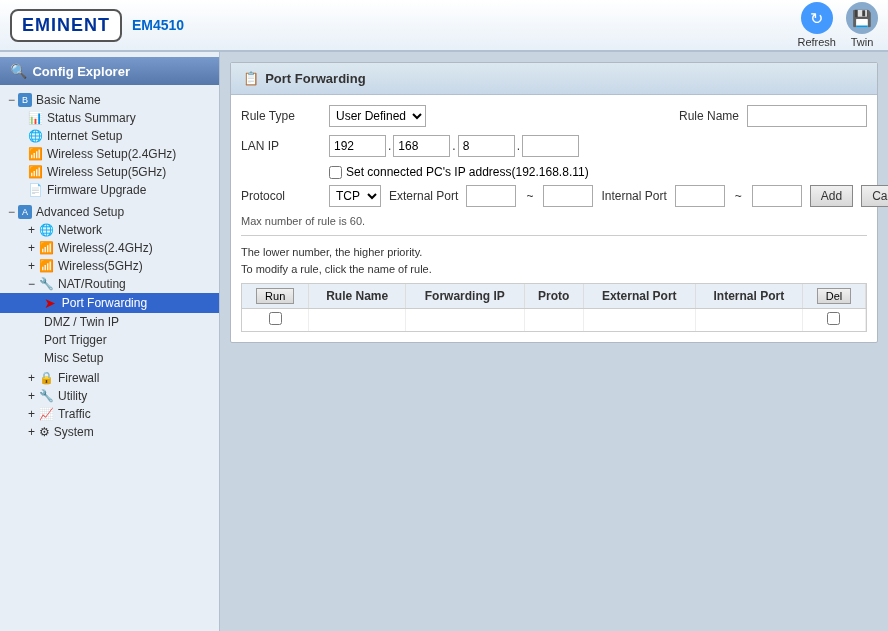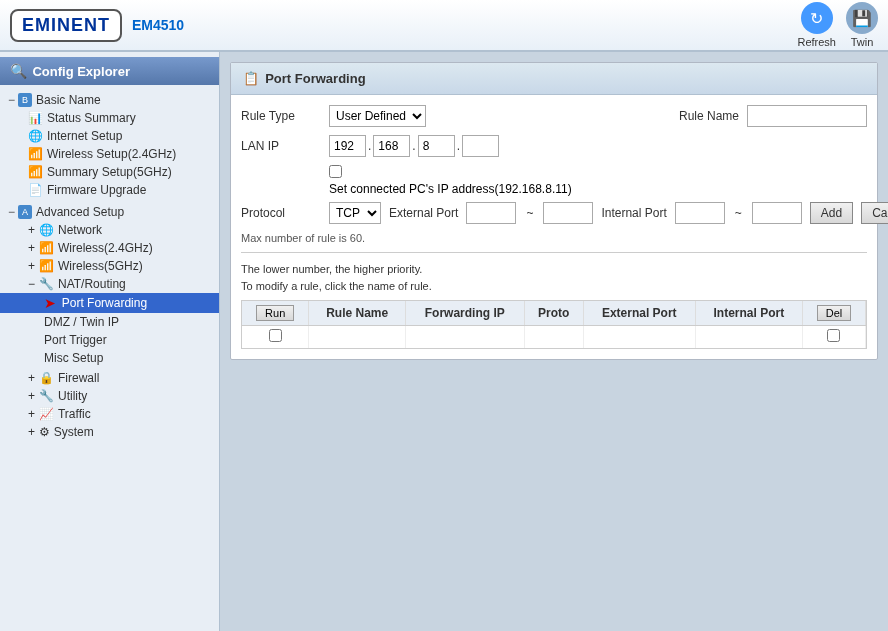--- a/index.html
+++ b/index.html
@@ -187,35 +187,34 @@
       font-size: 12px;
       background: white;
     }
 
     .ip-group {
       display: flex;
       align-items: center;
       gap: 2px;
     }
     .ip-part {
-      width: 37px;
+      width: 57px;
     }
     .ip-dot { font-size: 12px; color: #333; }
 
     .rule-name-input { width: 120px; }
     .port-input { width: 50px; }
     .tilde { font-size: 12px; color: #333; margin: 0 2px; }
 
     .checkbox-row {
       display: flex;
-      align-items: flex-start;
+      align-items: flex-end;
       gap: 4px;
       margin-bottom: 6px;
       margin-left: 88px;
-      flex-direction: column;
     }
     .max-rule-text {
       color: #555;
       font-size: 11px;
       margin-bottom: 8px;
     }
 
     .btn {
       height: 22px;
       padding: 0 10px;
@@ -319,21 +318,21 @@
       <div class="tree-child">
         <span>🌐</span>
         <span>Internet Setup</span>
       </div>
       <div class="tree-child">
         <span>📶</span>
         <span>Wireless Setup(2.4GHz)</span>
       </div>
       <div class="tree-child">
         <span>📶</span>
-        <span>Summary Setup(5GHz)</span>
+        <span>Wireless Setup(5GHz)</span>
       </div>
       <div class="tree-child">
         <span>📄</span>
         <span>Firmware Upgrade</span>
       </div>
     </div>
 
     <div class="tree-item">
       <div class="tree-group-label">
         <span class="expand">−</span>

